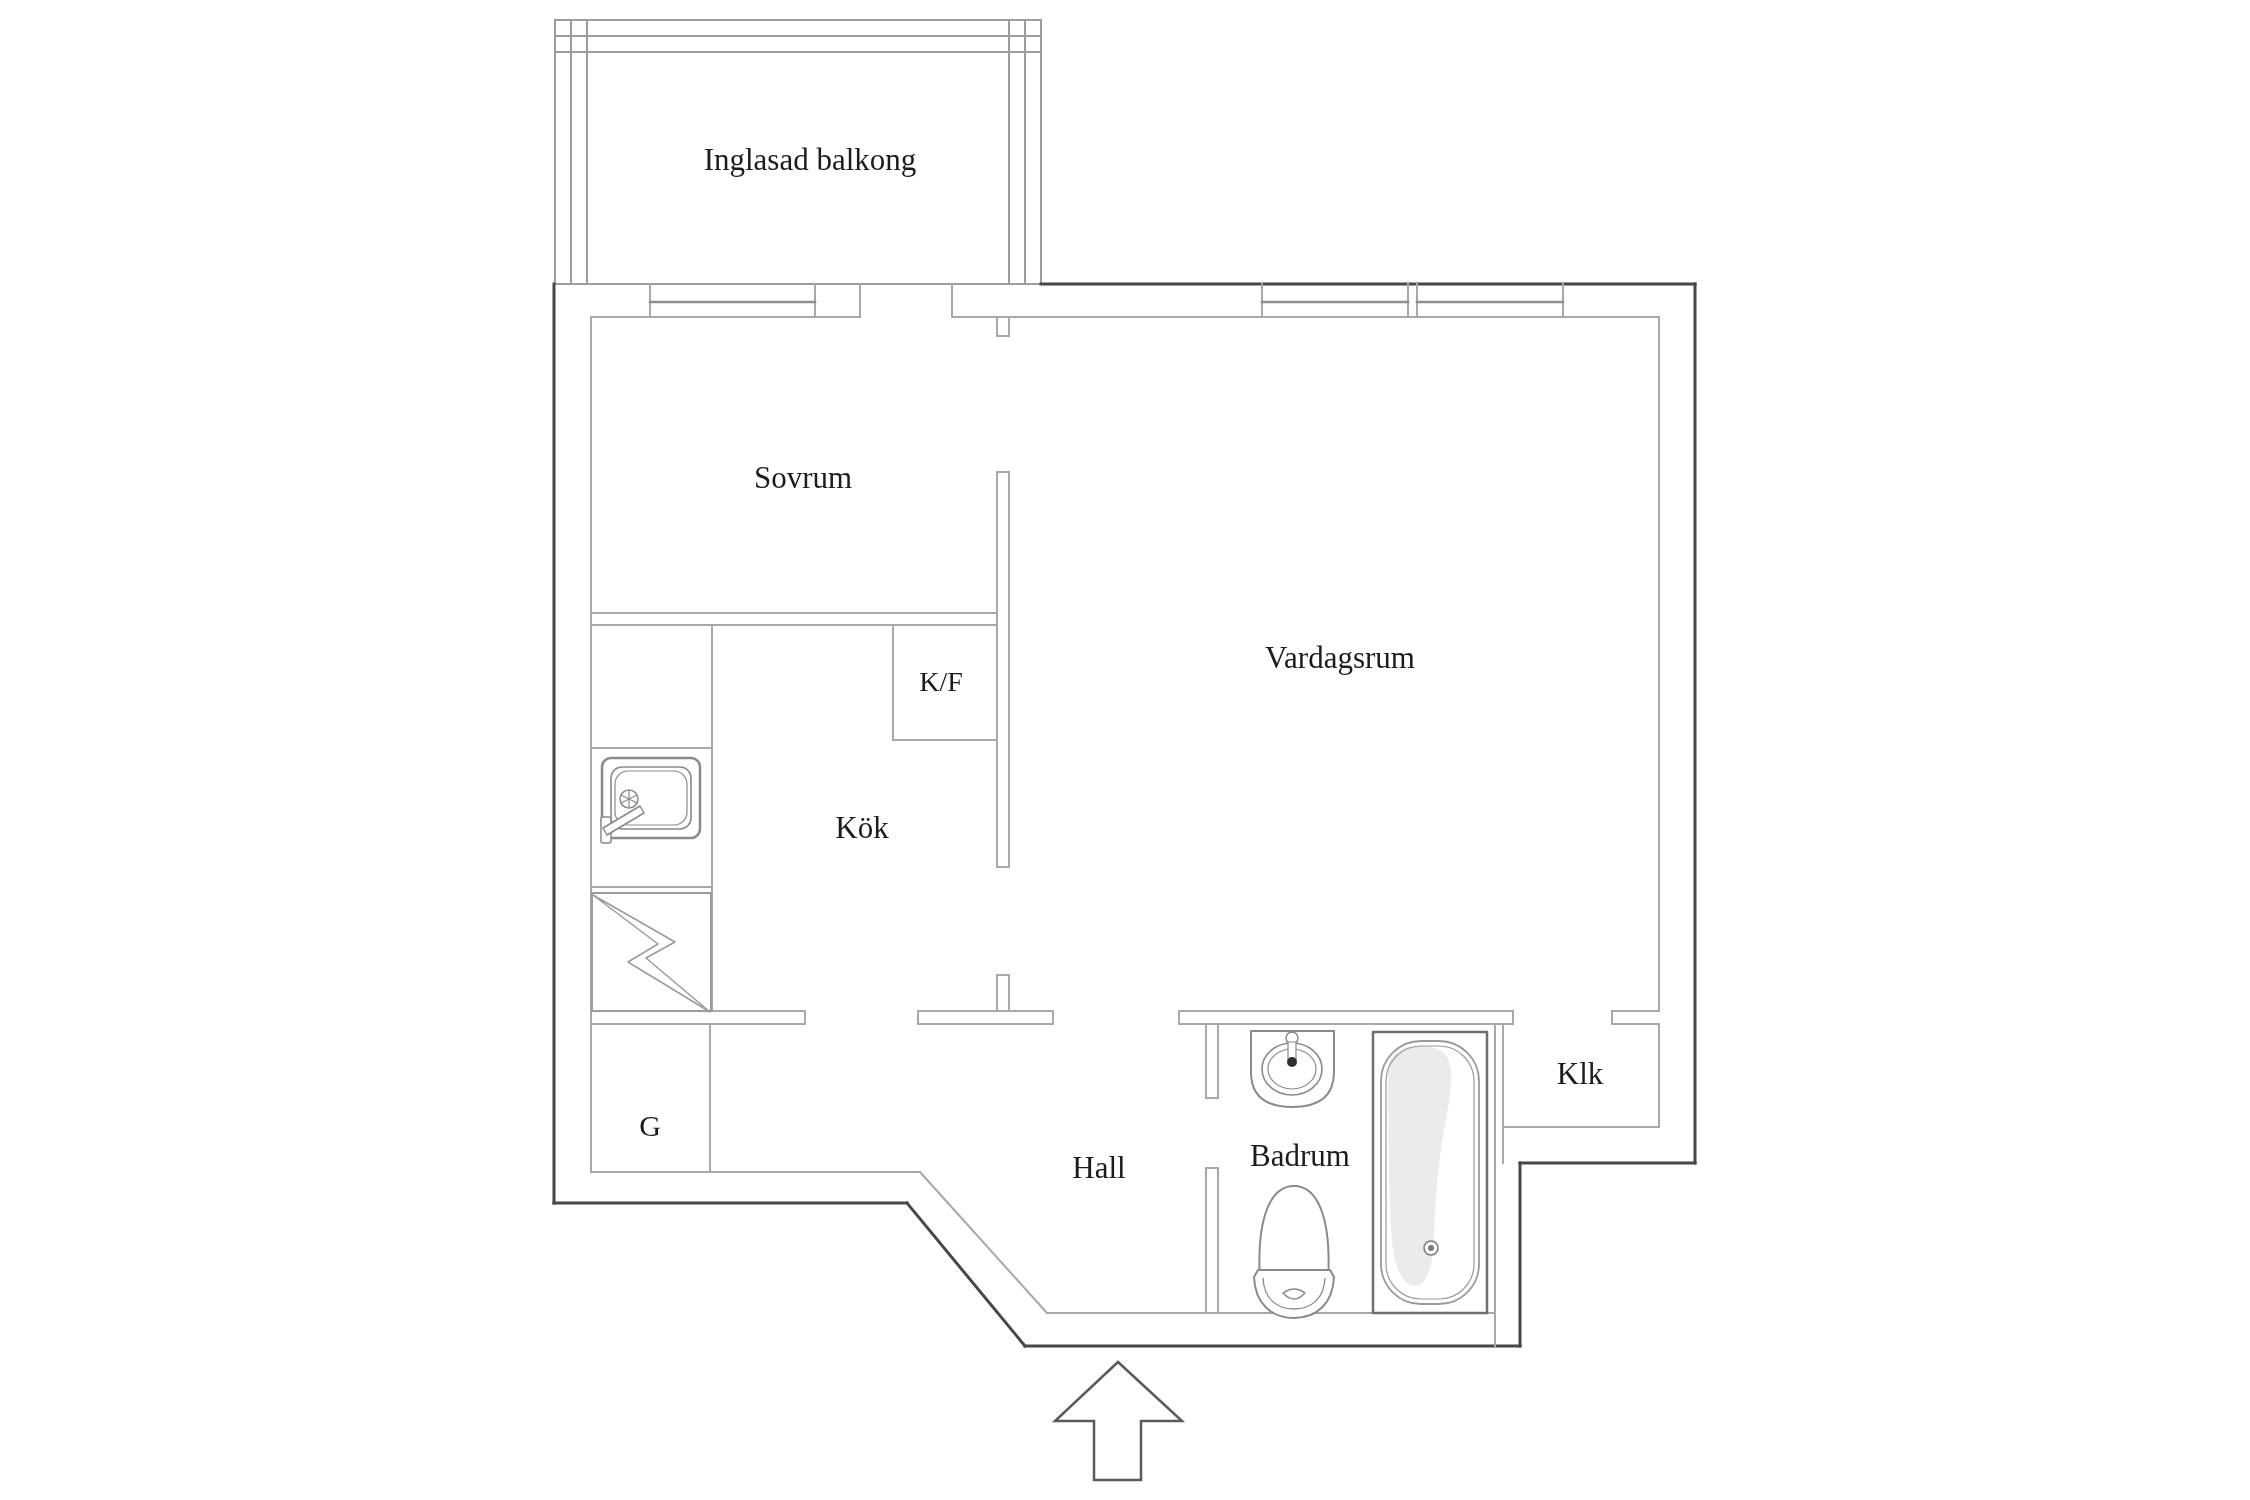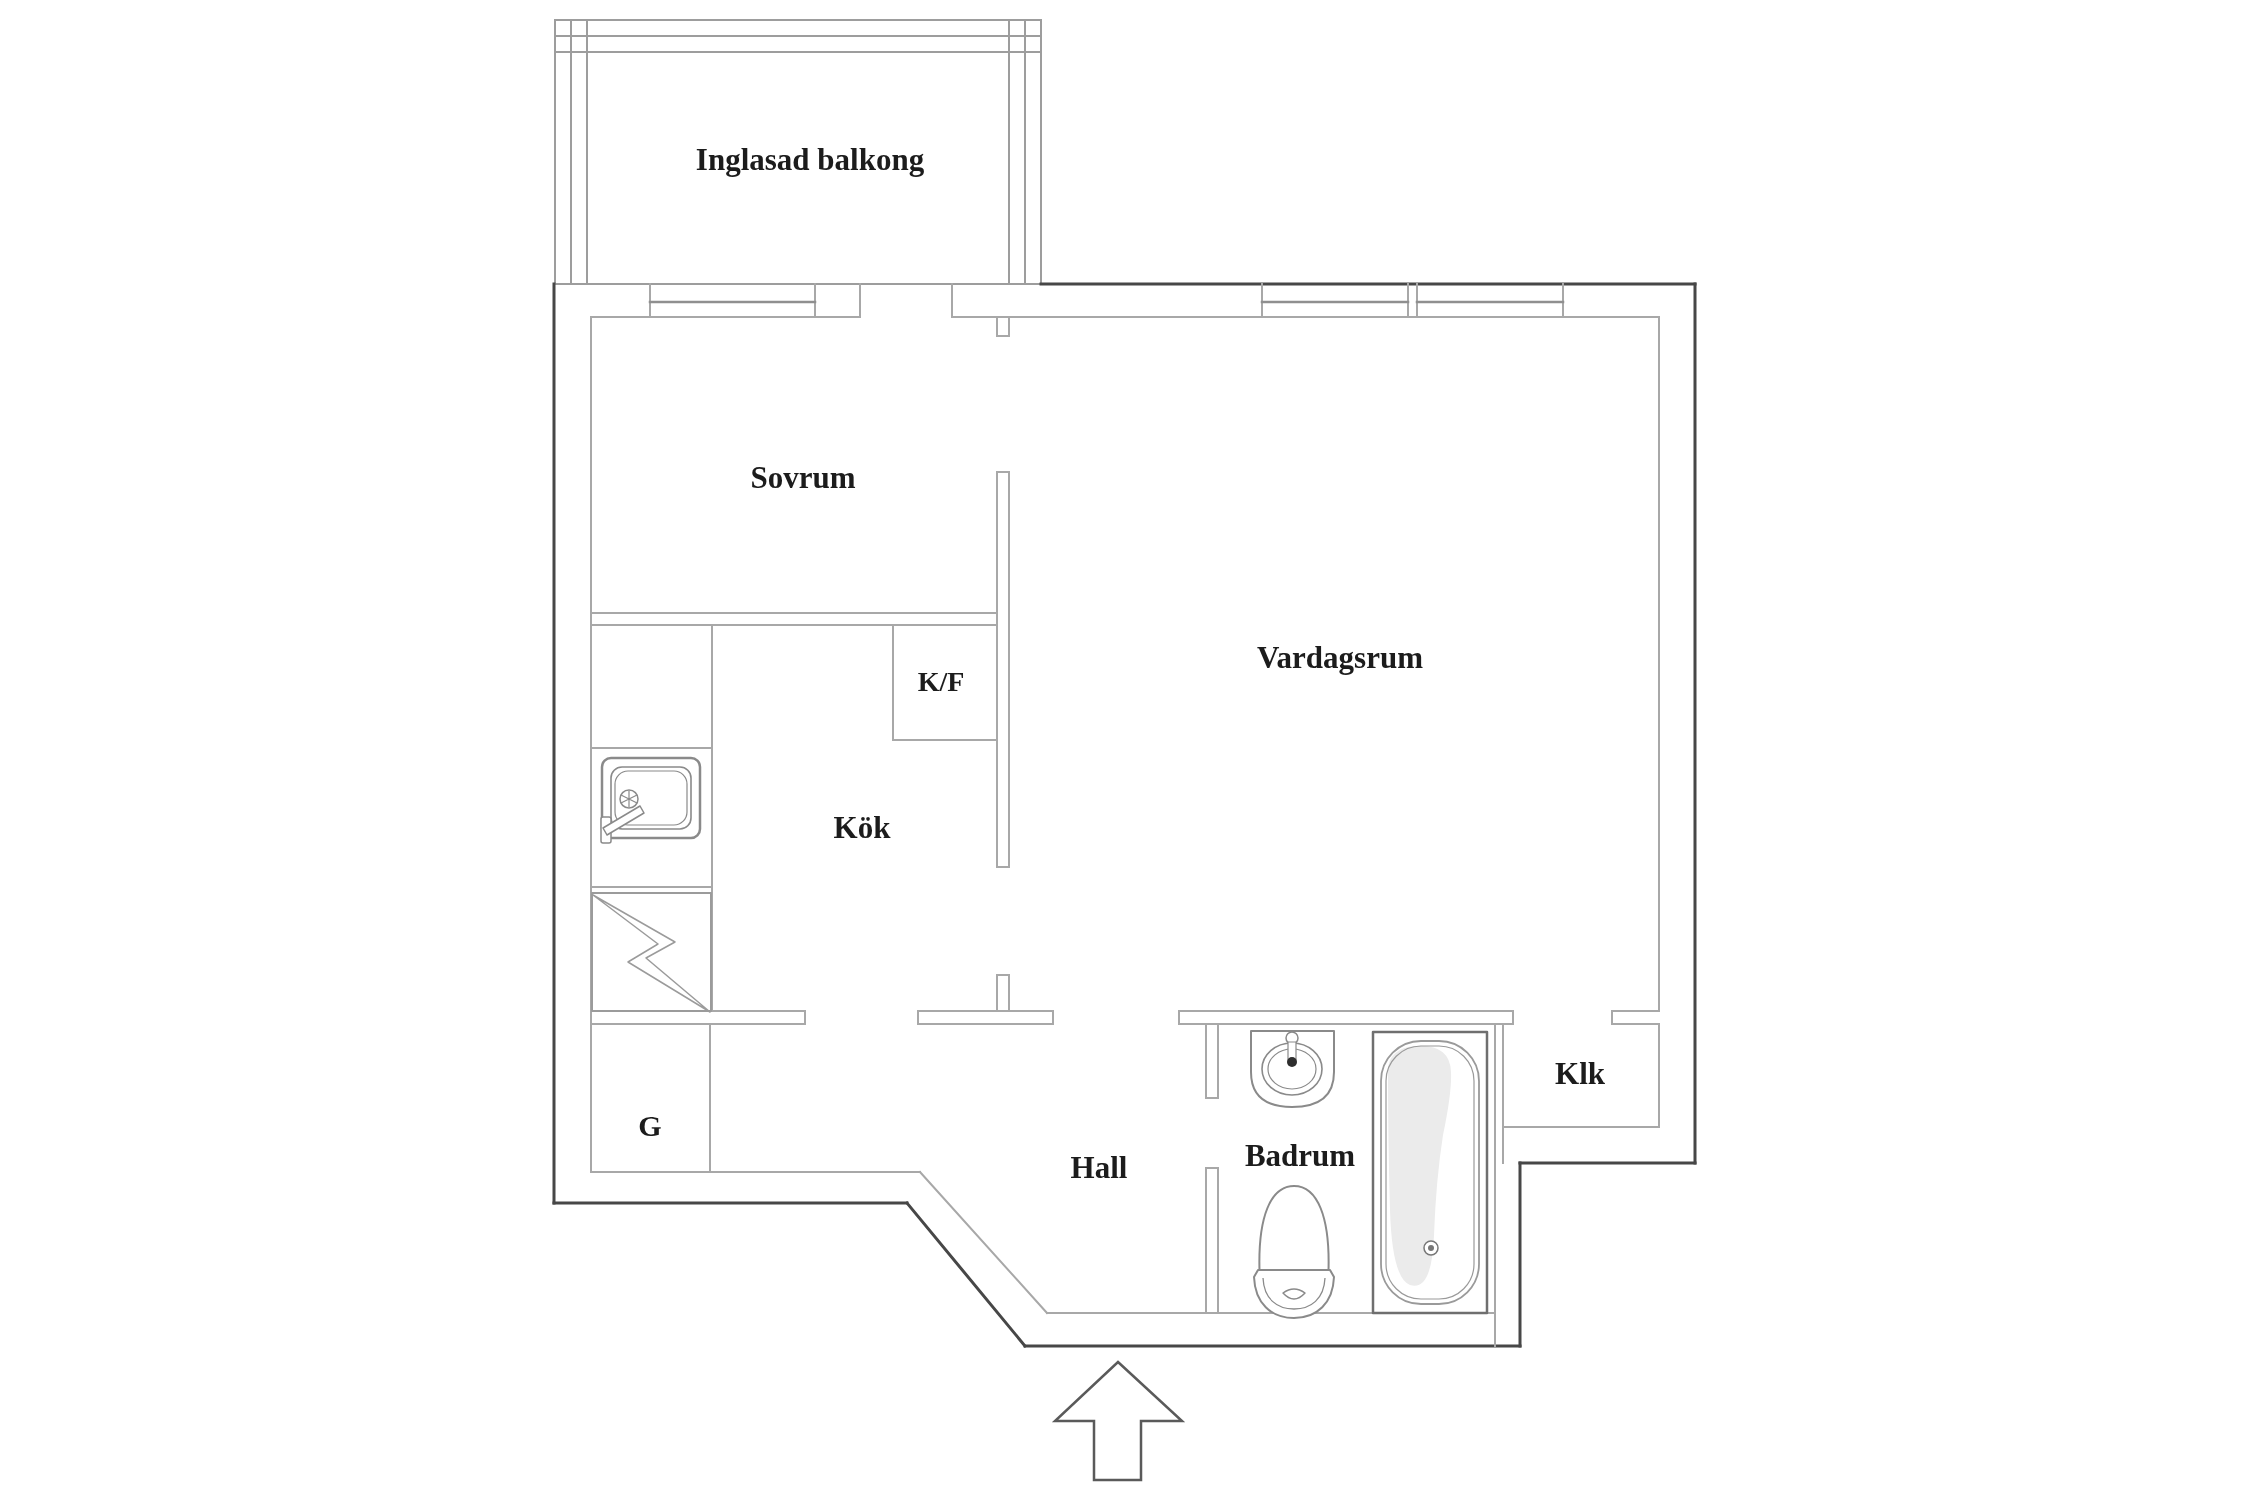--- a/index.html
+++ b/index.html
@@ -1,16 +1,16 @@
 <!DOCTYPE html>
 <html><head>
 <meta charset="utf-8">
 <style>
   html,body{margin:0;padding:0;background:#ffffff;}
-  .stage{position:relative;width:2066px;height:1500px;background:#ffffff;overflow:hidden;font-weight:bold;}
+  .stage{position:relative;width:2066px;height:1500px;background:#ffffff;overflow:hidden;}
   svg{display:block;}
   text{font-family:"Liberation Serif","DejaVu Serif",serif;fill:#1c1c1c;}
 </style>
 </head>
 <body>
 
 <div class="stage">
   <svg id="plan-svg" width="2250" height="1500" viewBox="0 0 2250 1500" xmlns="http://www.w3.org/2000/svg">
     <g id="g-balcony">
         <line x1="555" y1="284" x2="1041" y2="284" stroke="#9d9d9d" stroke-width="2" stroke-linecap="square"></line>

